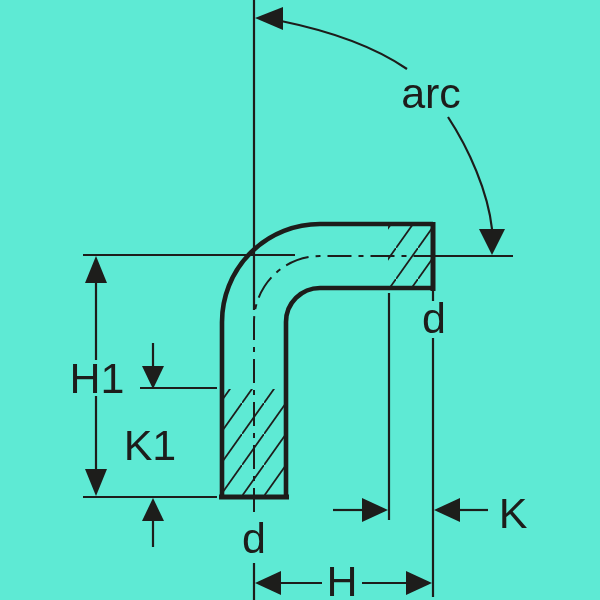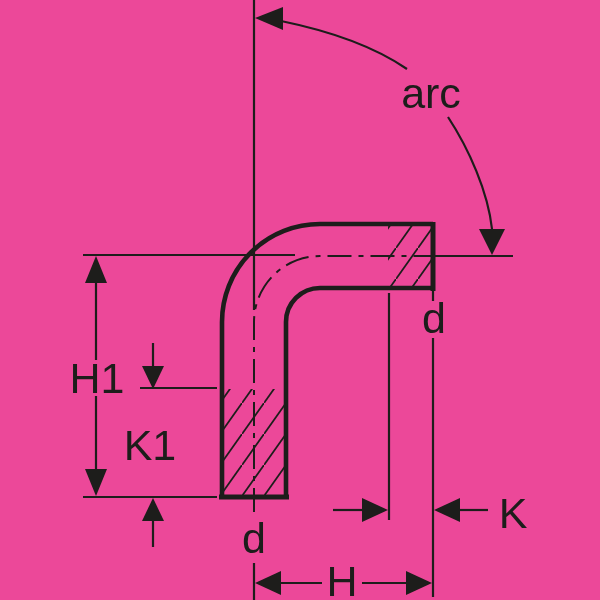--- a/index.html
+++ b/index.html
@@ -4,21 +4,21 @@
 <style>
   html, body {
     margin: 0;
     padding: 0;
     background: #ffffff;
   }
   .stage {
     position: relative;
     width: 600px;
     height: 600px;
-    background: #ec4899;
+    background: #5eead4;
     overflow: hidden;
   }
   svg text {
     font-family: "Liberation Sans", "DejaVu Sans", sans-serif;
     font-size: 43px;
     fill: #1d1d1b;
   }
   .thin   { stroke: #1d1d1b; stroke-width: 2.2; fill: none; }
   .center { stroke: #1d1d1b; stroke-width: 2;   fill: none; stroke-dasharray: 24 7 5 7; }
   .thick  { stroke: #1d1d1b; stroke-width: 4.6; fill: none; stroke-linejoin: round; }

